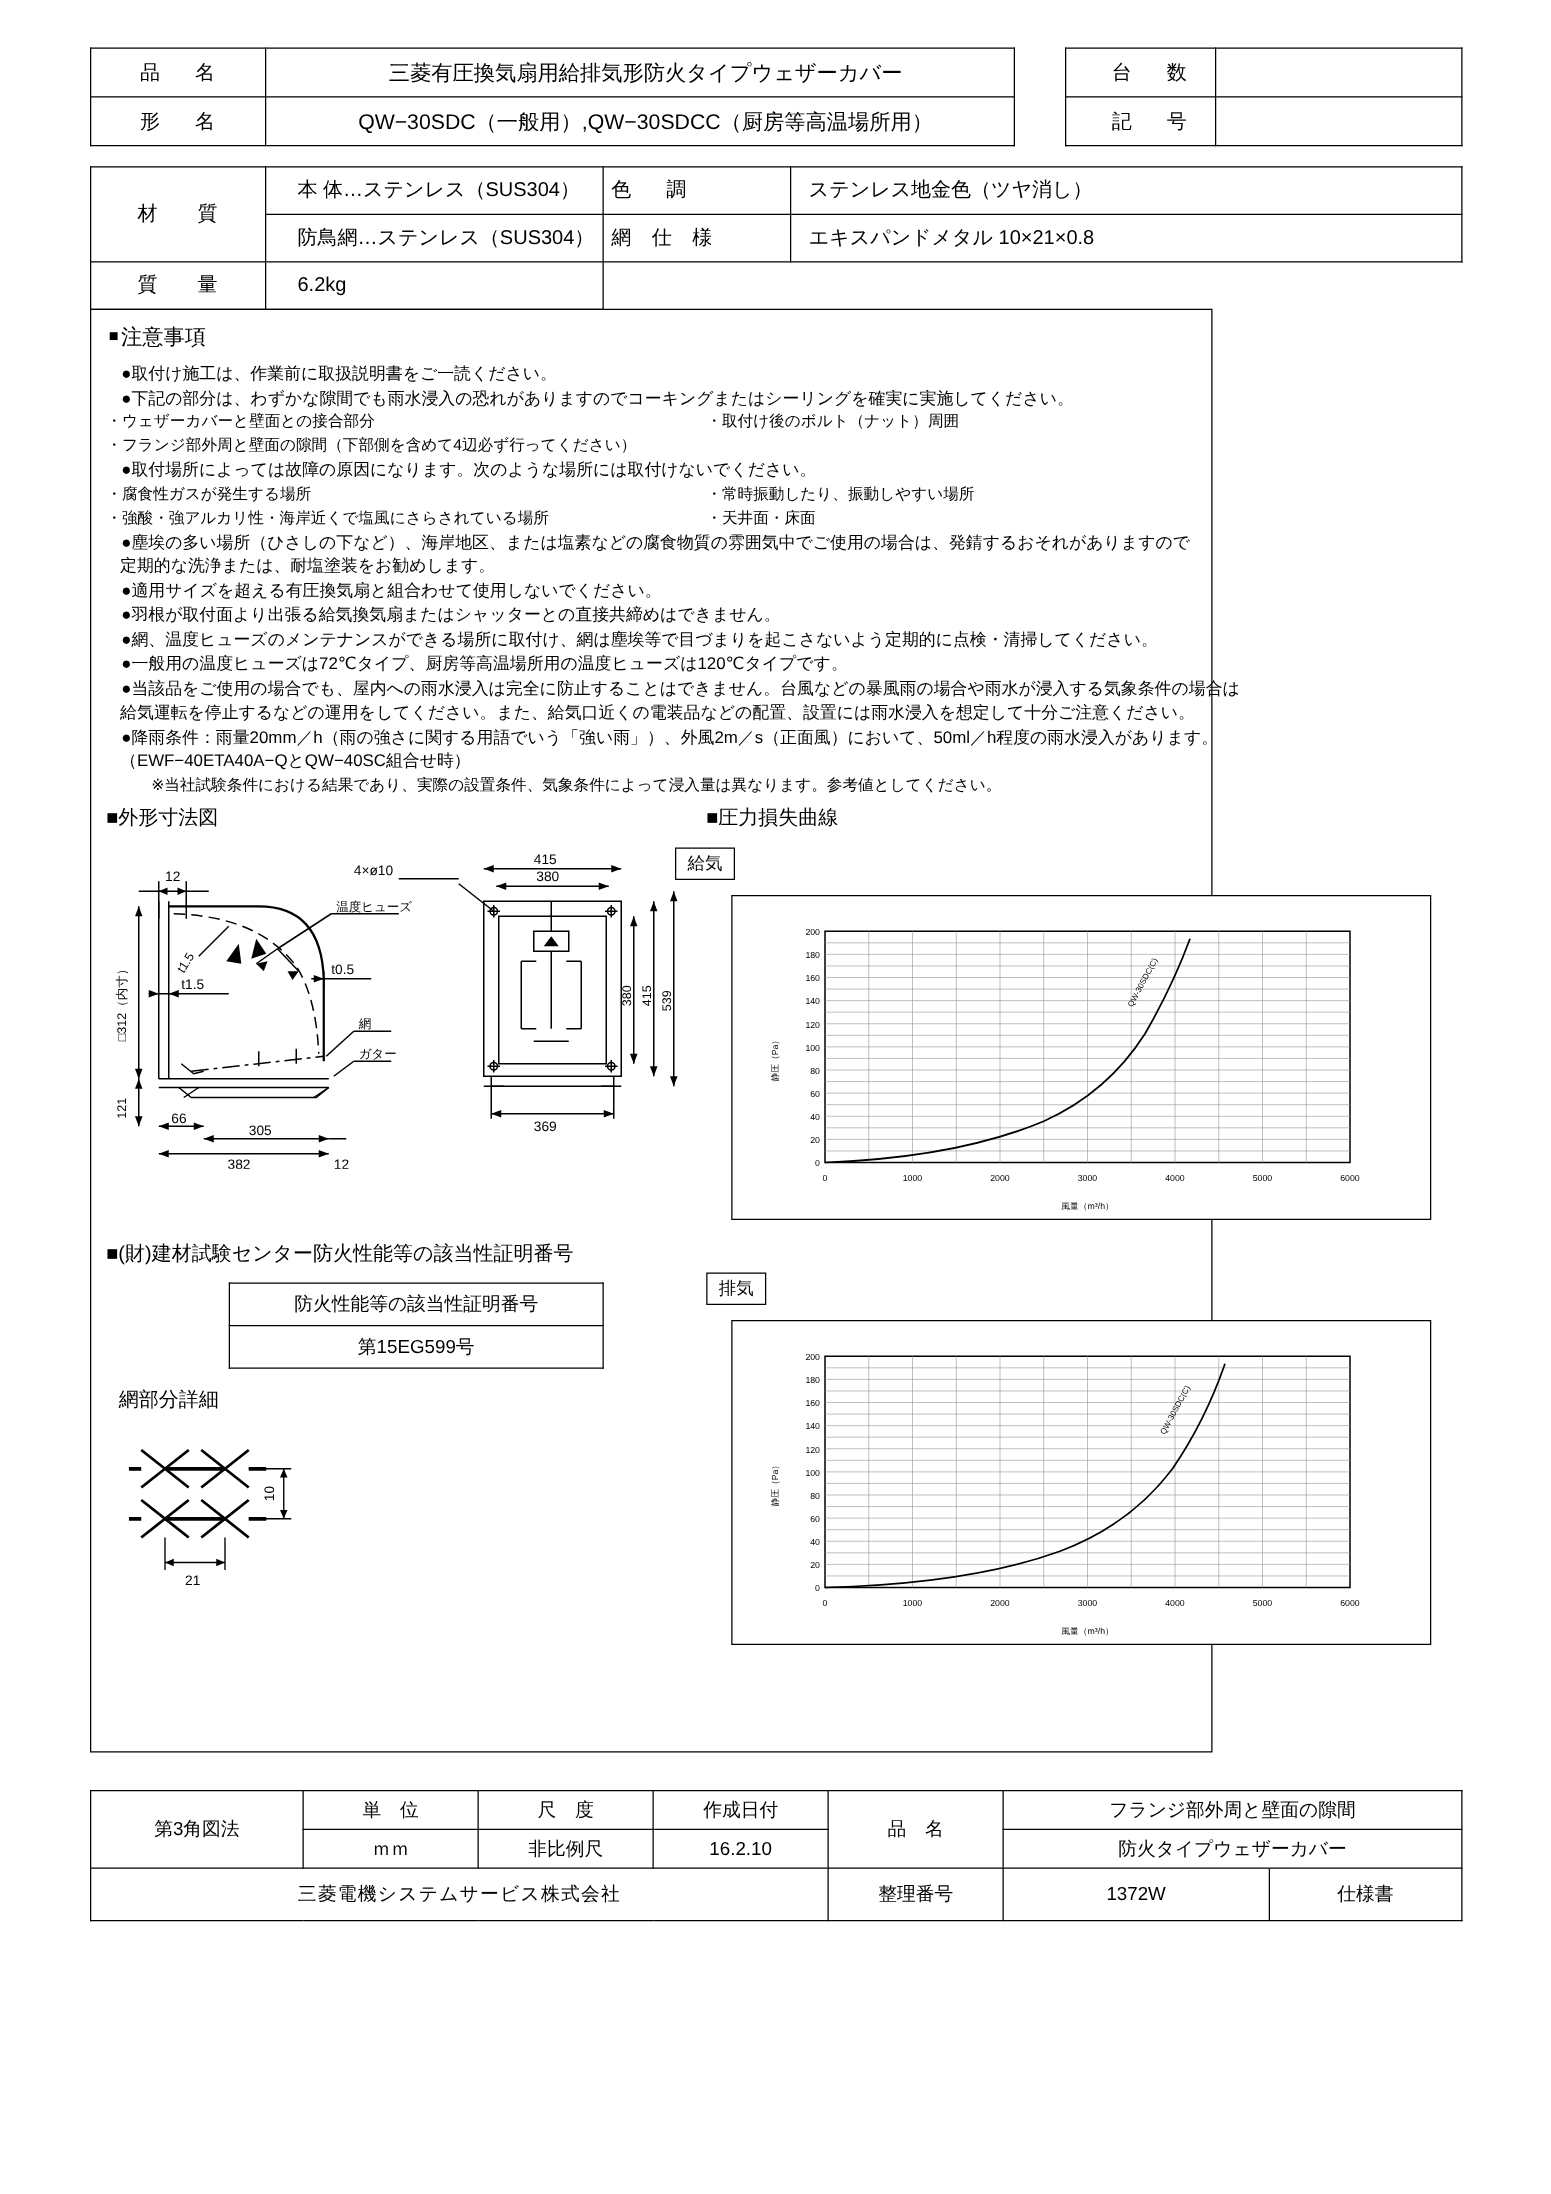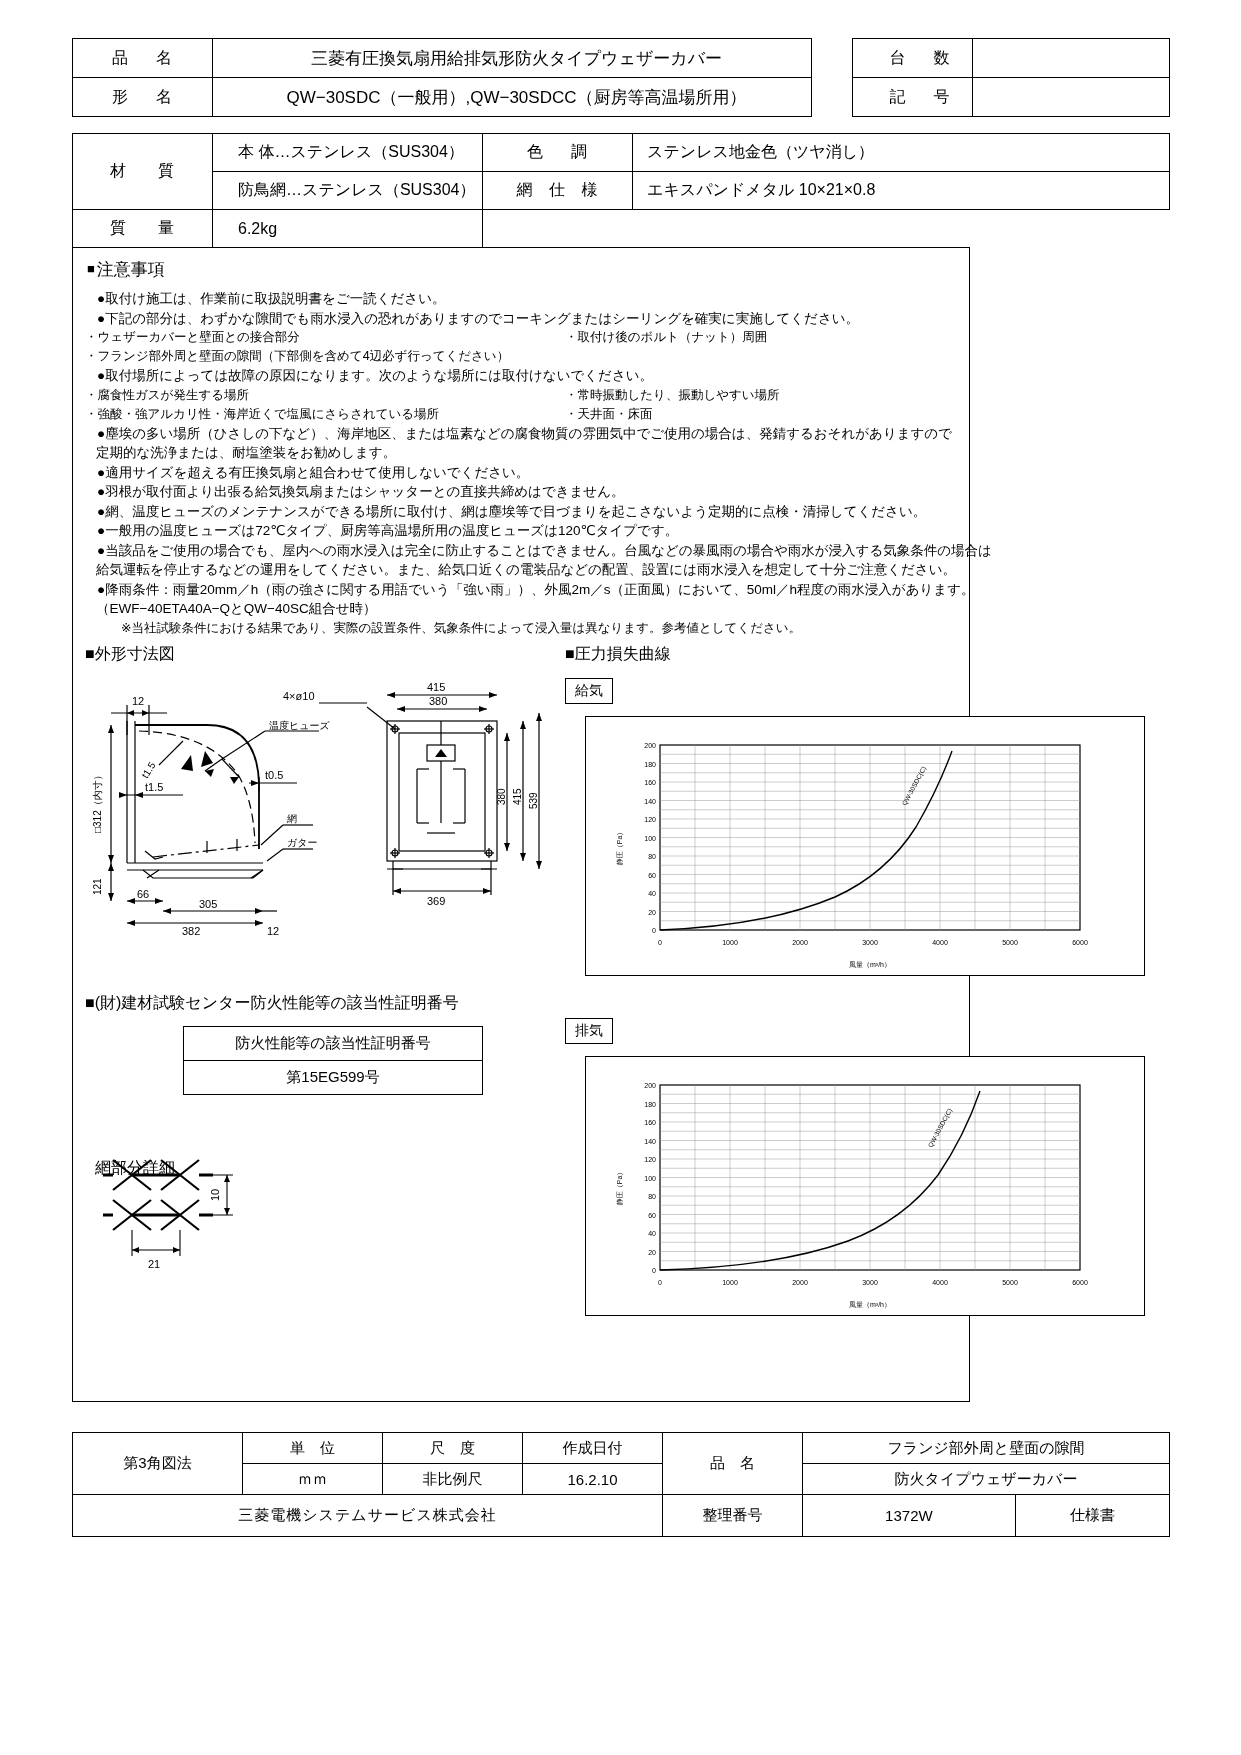--- a/index.html
+++ b/index.html
@@ -26,21 +26,21 @@
   #top-right-table { position:absolute; left:780px; top:0; width:318px; height:78px; }
   #top-right-table td { border:1.6px solid #000; height:39px; vertical-align:middle; }
   .lbl-cell2 { width:120px; text-align:center; font-size:16px; letter-spacing:6px; padding-left:21px;margin-left:28px;}
   .blank-cell { width:198px; }
 
   
   #mat-table { position:absolute; left:72px; top:133px; width:1098px; }
   #mat-table td { border:1.6px solid #000; height:38px; vertical-align:middle; font-size:16px; }
   .mat-lbl { width:140px; text-align:center; letter-spacing:8px; padding-left:8px; }
   .mat-val { width:270px; padding-left:25px; }
-  .mat-lbl2 { width:150px; text-align:center; letter-spacing:6px; padding-left:6px; }
+  .mat-lbl2 { width:150px; text-align:left; letter-spacing:6px; padding-left:6px; }
   .mat-val2 { padding-left:14px; }
   .nb { border:none !important; }
 
   
   #main-box { position:absolute; left:72px; top:247px; width:898px; height:1155px; border:1.6px solid #000; }
 
   
   #notes { position:absolute; left:12px; top:10px; width:1070px; }
   .sec-head { font-size:17px; font-weight:normal; margin:0 0 8px 2px; }
   .sec-head .sq { font-size:13px; vertical-align:2px; margin-right:2px; }
@@ -57,21 +57,21 @@
 
   #drawing-area { position:absolute; left:14px; top:425px; width:470px; height:260px; }
   svg { display:block; }
 
   
   #cert-head { position:absolute; left:12px; top:745px; font-size:16px; }
   #cert-table { position:absolute; left:110px; top:778px; width:300px; }
   #cert-table td { border:1.6px solid #000; height:34px; text-align:center; font-size:15px; }
 
   
-  #mesh-head { position:absolute; left:22px; top:862px; font-size:16px;margin-top:48px; }
+  #mesh-head { position:absolute; left:22px; top:862px; font-size:16px; }
   #mesh-draw { position:absolute; left:30px; top:890px; }
 
   
   .chart-tag { position:absolute; border:1.6px solid #000; font-size:14px; padding:3px 9px; }
   .chart-box { position:absolute; border:1.4px solid #000; background:#fff; }
 
   
   #footer { position:absolute; left:72px; top:1432px; width:1098px; }
   #footer td { border:1.6px solid #000; vertical-align:middle; font-size:15px; text-align:center; }
   .ft-h { height:31px; }
@@ -372,21 +372,21 @@
           <line x1="29" y1="92" x2="29" y2="118"></line>
           <line x1="77" y1="92" x2="77" y2="118"></line>
         </g>
         <g fill="#000">
           <text class="dim-txt" x="116" y="63" transform="rotate(-90 116 63)">10</text>
           <text class="dim-txt" x="45" y="130">21</text>
         </g>
       </svg>
     </div>
 
-    <div class="chart-tag" style="left:492px; top:430px;">給気</div>
+    <div class="chart-tag" style="left:467px; top:430px;">給気</div>
     <div class="chart-box" id="chart-supply" style="left:512px; top:468px; width:560px; height:260px;">
       <svg width="558" height="258" viewBox="0 0 558 258">
 
         <rect x="74" y="28" width="420" height="185" fill="none" stroke="#000" stroke-width="1.2"></rect>
 
         <g stroke="#999" stroke-width="0.5">
           <line x1="144" y1="28" x2="144" y2="213"></line>
             <line x1="214" y1="28" x2="214" y2="213"></line>
           <line x1="284" y1="28" x2="284" y2="213"></line>
             <line x1="354" y1="28" x2="354" y2="213"></line>

